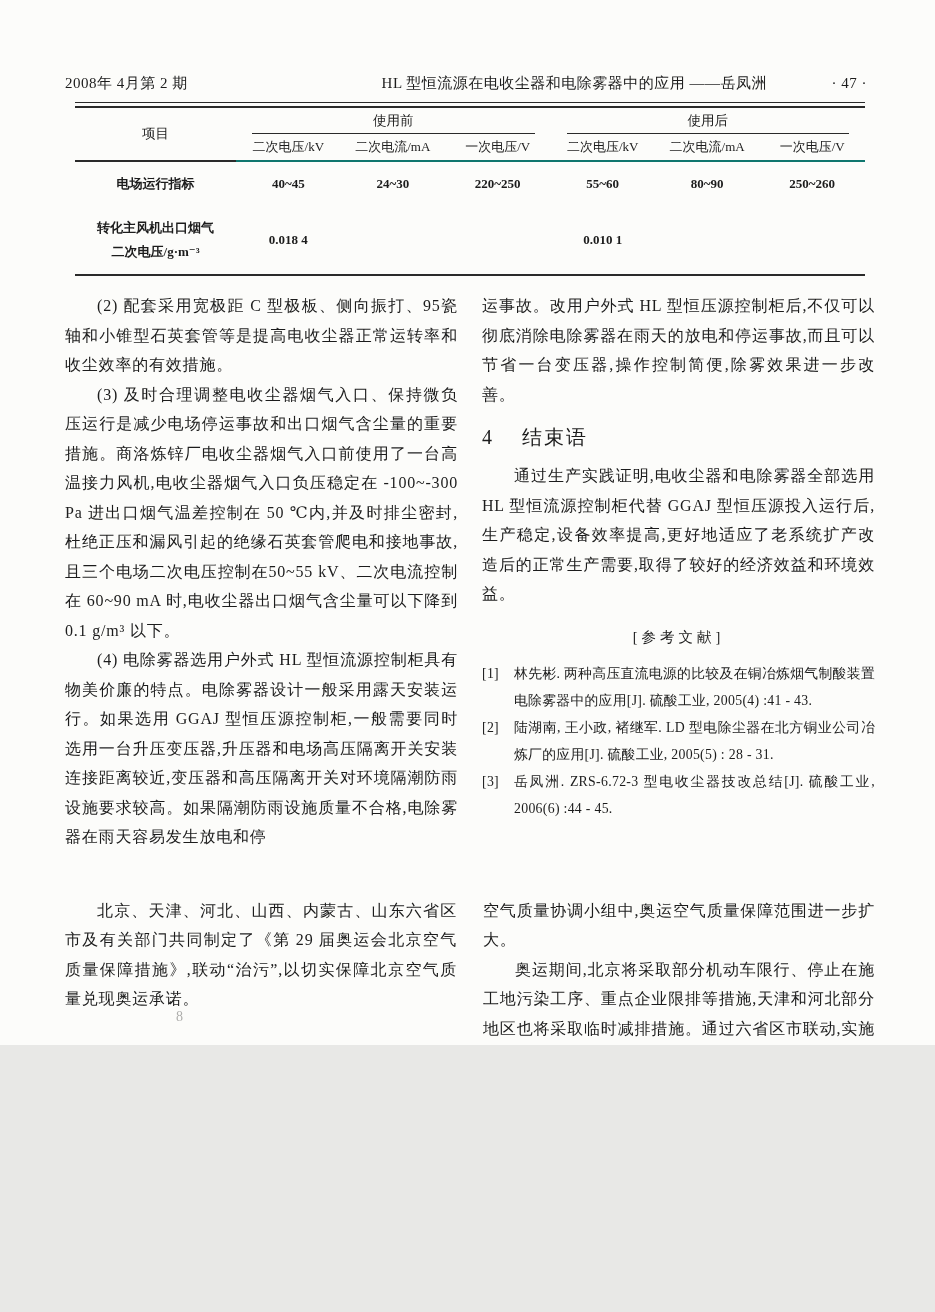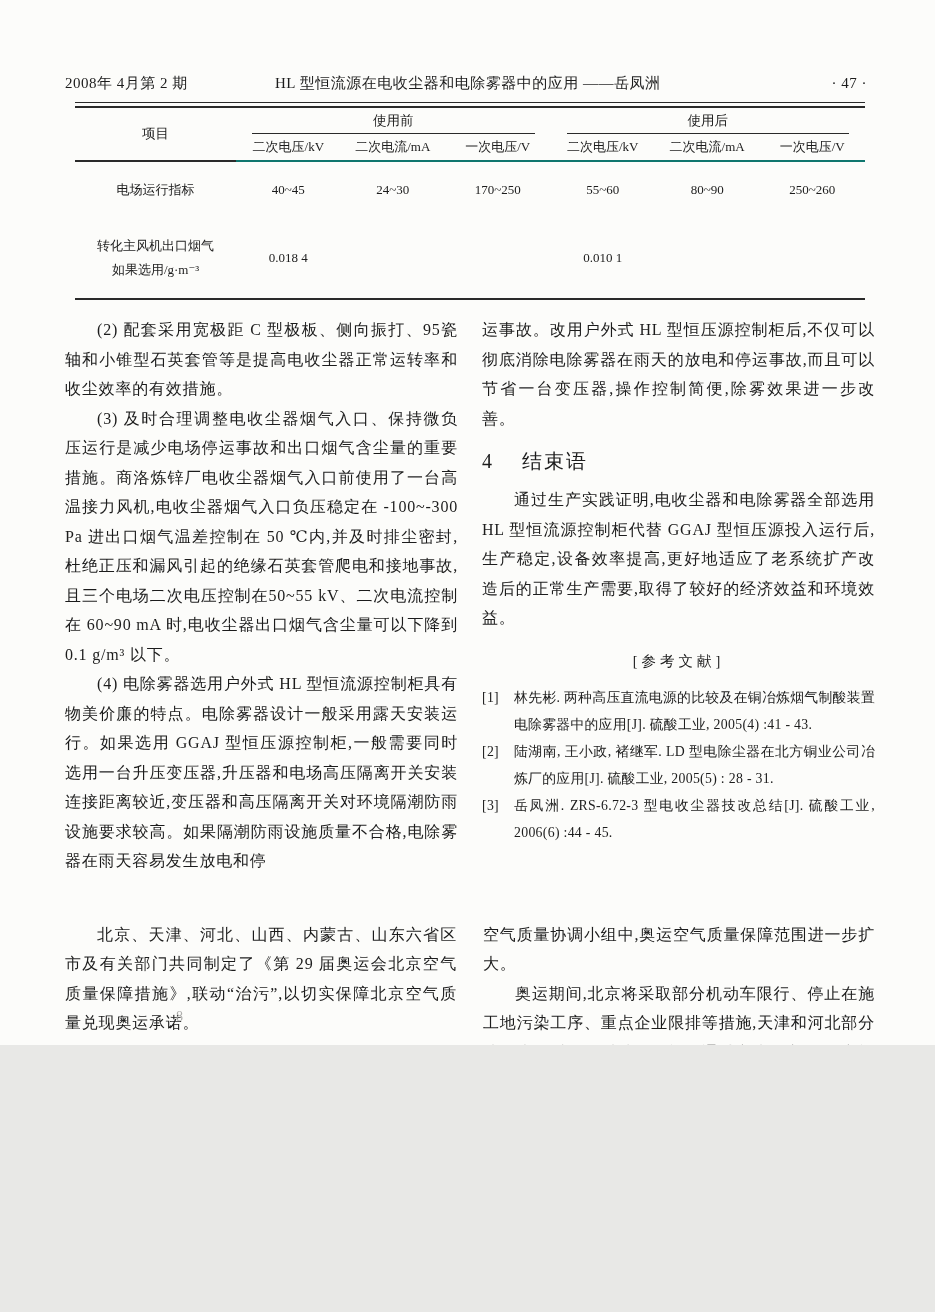--- a/index.html
+++ b/index.html
@@ -7,36 +7,36 @@
     width:935px; height:1045px; box-sizing:border-box;
     margin:0 auto; position:relative; overflow:hidden;
     background:#fcfcfa; color:#1c1c1c;
     font-family:"Liberation Serif","DejaVu Serif",serif;
   }
   .inner { padding:74px 60px 0 65px; }
 
   
   .hdr { display:flex; align-items:baseline; font-size:15px; letter-spacing:0.5px; }
   .hdr-issue { flex:0 0 210px; }
-  .hdr-title { flex:1; text-align:left; }
+  .hdr-title { flex:1; text-align:right; }
   .hdr-page  { flex:0 0 100px; text-align:right; padding-right:8px; }
   .double-rule { margin:9px 10px 0 10px; height:3px;
     border-top:1.8px solid #2a2a2a; border-bottom:1px solid #2a2a2a; }
 
   
   .tbl-caption { text-align:center; font-size:13.5px; margin:19px 0 8px; letter-spacing:1.5px; }
   table.paper-table { width:790px; margin:0 auto; border-collapse:collapse;
     font-size:13px; border-top:1.5px solid #2a2a2a; border-bottom:2px solid #2a2a2a; }
   .paper-table th, .paper-table td { font-weight:normal; text-align:center; padding:4px 2px; }
   .th-item { width:158px; border-bottom:2px solid #2a2a2a; font-size:13.5px; }
   .th-group { position:relative; padding:8px 0 7px; font-size:13.5px; }
   .th-group::after { content:""; position:absolute; left:16px; right:16px; bottom:0;
     border-bottom:1.2px solid #2a2a2a; }
   .th-sub { border-bottom:2px solid #0f766e; padding:7px 0 10px; }
-  .paper-table tbody td { padding:16px 2px; }
+  .paper-table tbody td { padding:10px 2px;font-weight:bold; }
   .td-label { line-height:24px; padding:6px 4px; }
   .row-first td { padding-top:13px; }
 
   
   .notes { margin:10px 0 0 16px; font-size:12.5px; line-height:24px; letter-spacing:0.5px; }
   .note-ind { padding-left:2em; }
 
   
   .columns { display:flex; gap:26px; }
   .article { margin-top:15px;gap:24px; }
@@ -96,29 +96,29 @@
           <th class="th-sub">二次电压/kV</th>
           <th class="th-sub">二次电流/mA</th>
           <th class="th-sub">一次电压/V</th>
         </tr>
       </thead>
       <tbody>
         <tr class="row-first">
           <td class="td-label">电场运行指标</td>
           <td>40~45</td>
           <td>24~30</td>
-          <td>170~250</td>
+          <td>220~250</td>
           <td>55~60</td>
           <td>80~90</td>
           <td>250~260</td>
         </tr>
         <tr>
           <td class="td-label">
             <div>转化主风机出口烟气</div>
-            <div>如果选用/g·m⁻³</div>
+            <div>二次电压/g·m⁻³</div>
           </td>
           <td>0.018 4</td>
           <td></td>
           <td></td>
           <td>0.010 1</td>
           <td></td>
           <td></td>
         </tr>
       </tbody>
     </table>

